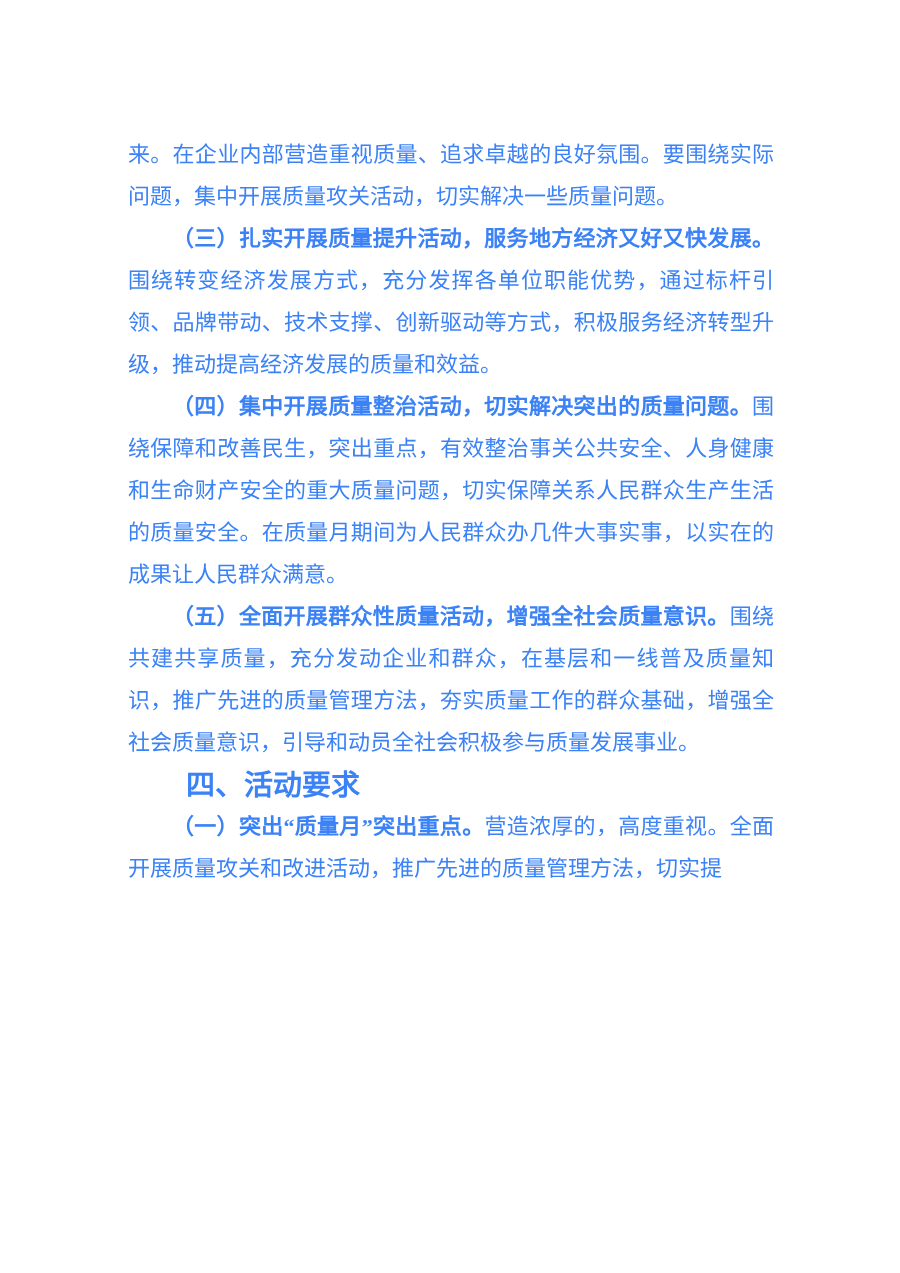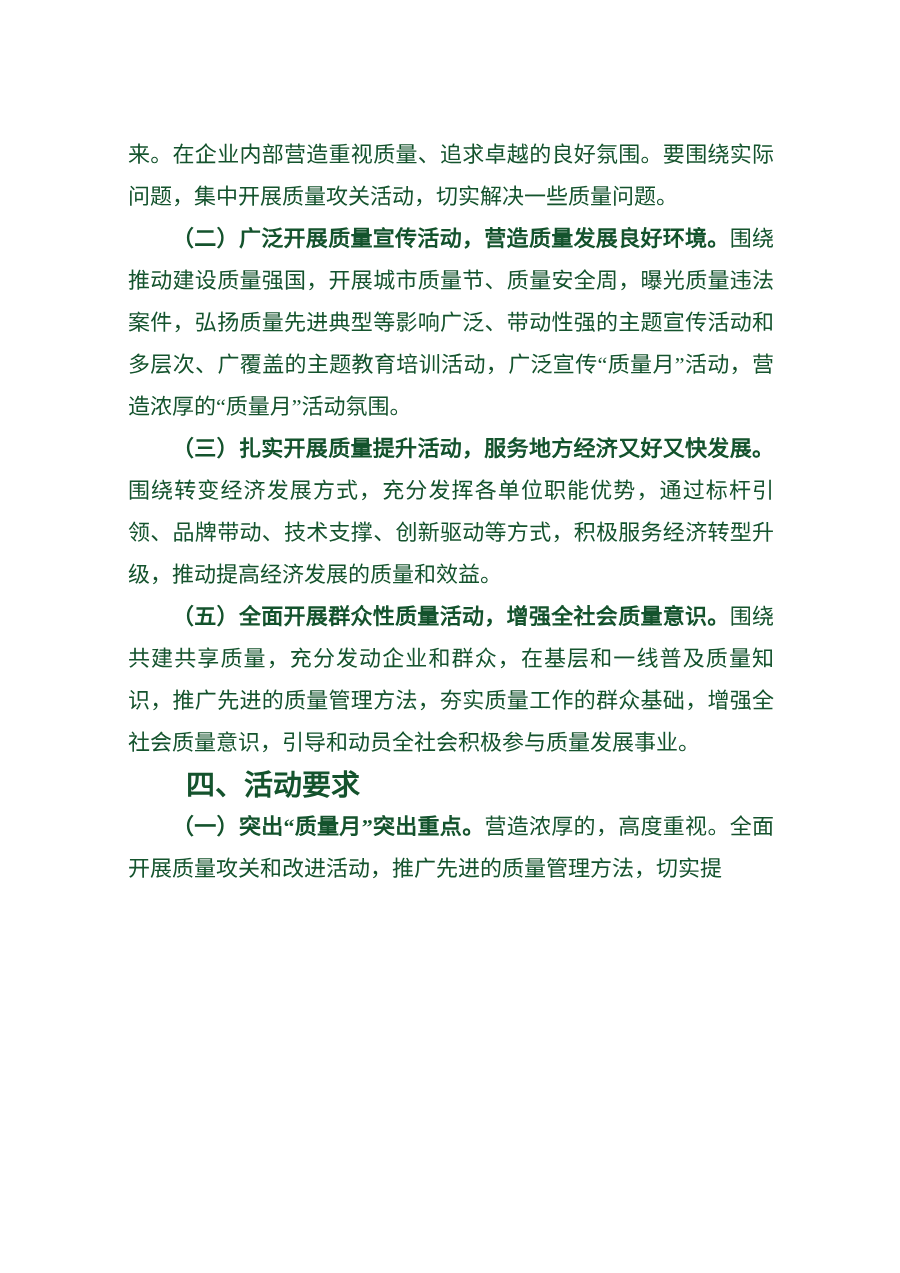--- a/index.html
+++ b/index.html
@@ -44,21 +44,21 @@
   .para.heading {
     font-weight: 700;
     font-family: "Liberation Sans", "DejaVu Sans", sans-serif;
     font-size: 29px;
   }
 </style>
 </head>
 <body>
 
 <div class="doc-page">
-  <div class="doc-body" id="doc-body" style="color: #14532d;">
+  <div class="doc-body" id="doc-body" style="color: #3b82f6;">
       <p class="para continued"><span>来。在企业内部营造重视质量、追求卓越的良好氛围。要围绕实际问题，集中开展质量攻关活动，切实解决一些质量问题。</span></p>
-      <p class="para"><b class="lead">（二）广泛开展质量宣传活动，营造质量发展良好环境。</b><span>围绕推动建设质量强国，开展城市质量节、质量安全周，曝光质量违法案件，弘扬质量先进典型等影响广泛、带动性强的主题宣传活动和多层次、广覆盖的主题教育培训活动，广泛宣传“质量月”活动，营造浓厚的“质量月”活动氛围。</span></p>
       <p class="para"><b class="lead">（三）扎实开展质量提升活动，服务地方经济又好又快发展。</b><span>围绕转变经济发展方式，充分发挥各单位职能优势，通过标杆引领、品牌带动、技术支撑、创新驱动等方式，积极服务经济转型升级，推动提高经济发展的质量和效益。</span></p>
+      <p class="para"><b class="lead">（四）集中开展质量整治活动，切实解决突出的质量问题。</b><span>围绕保障和改善民生，突出重点，有效整治事关公共安全、人身健康和生命财产安全的重大质量问题，切实保障关系人民群众生产生活的质量安全。在质量月期间为人民群众办几件大事实事，以实在的成果让人民群众满意。</span></p>
       <p class="para"><b class="lead">（五）全面开展群众性质量活动，增强全社会质量意识。</b><span>围绕共建共享质量，充分发动企业和群众，在基层和一线普及质量知识，推广先进的质量管理方法，夯实质量工作的群众基础，增强全社会质量意识，引导和动员全社会积极参与质量发展事业。</span></p>
       <p class="para heading"><b class="lead">四、活动要求</b></p>
       <p class="para"><b class="lead">（一）突出“质量月”突出重点。</b><span>营造浓厚的，高度重视。全面开展质量攻关和改进活动，推广先进的质量管理方法，切实提</span></p>
     </div>
 </div>
 
 </body></html>

